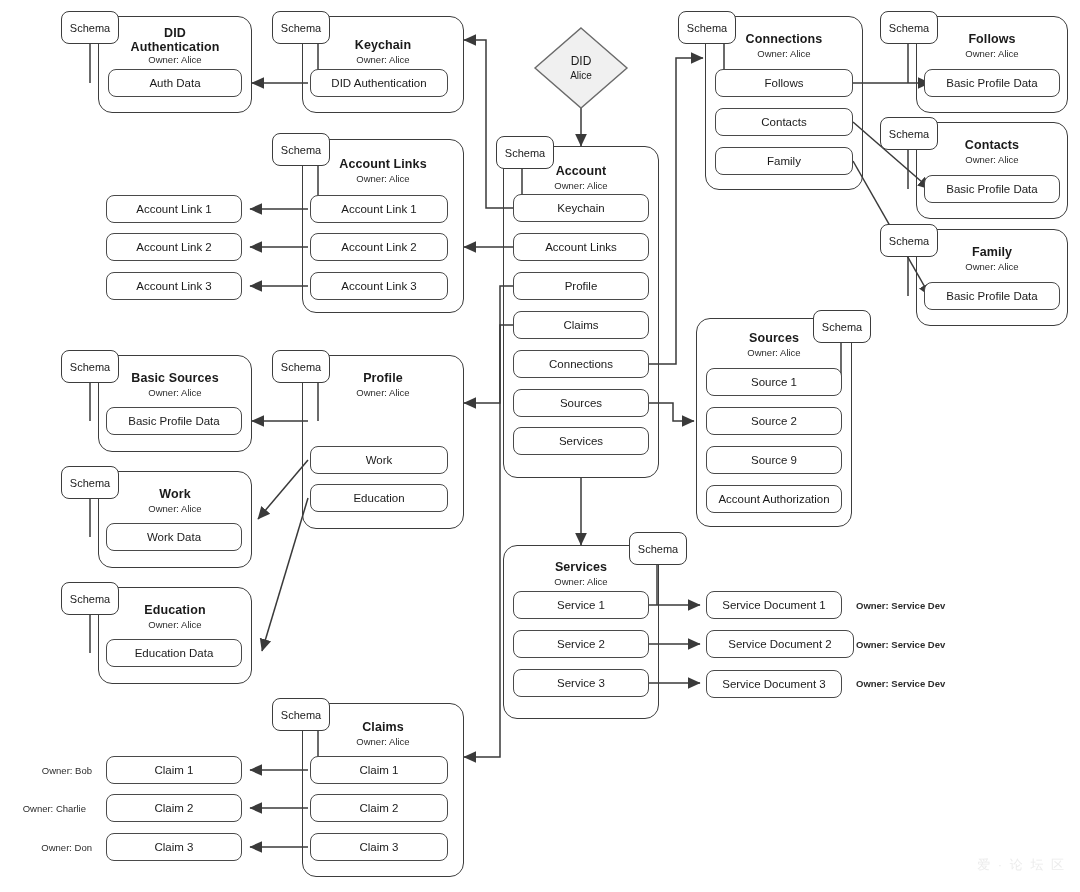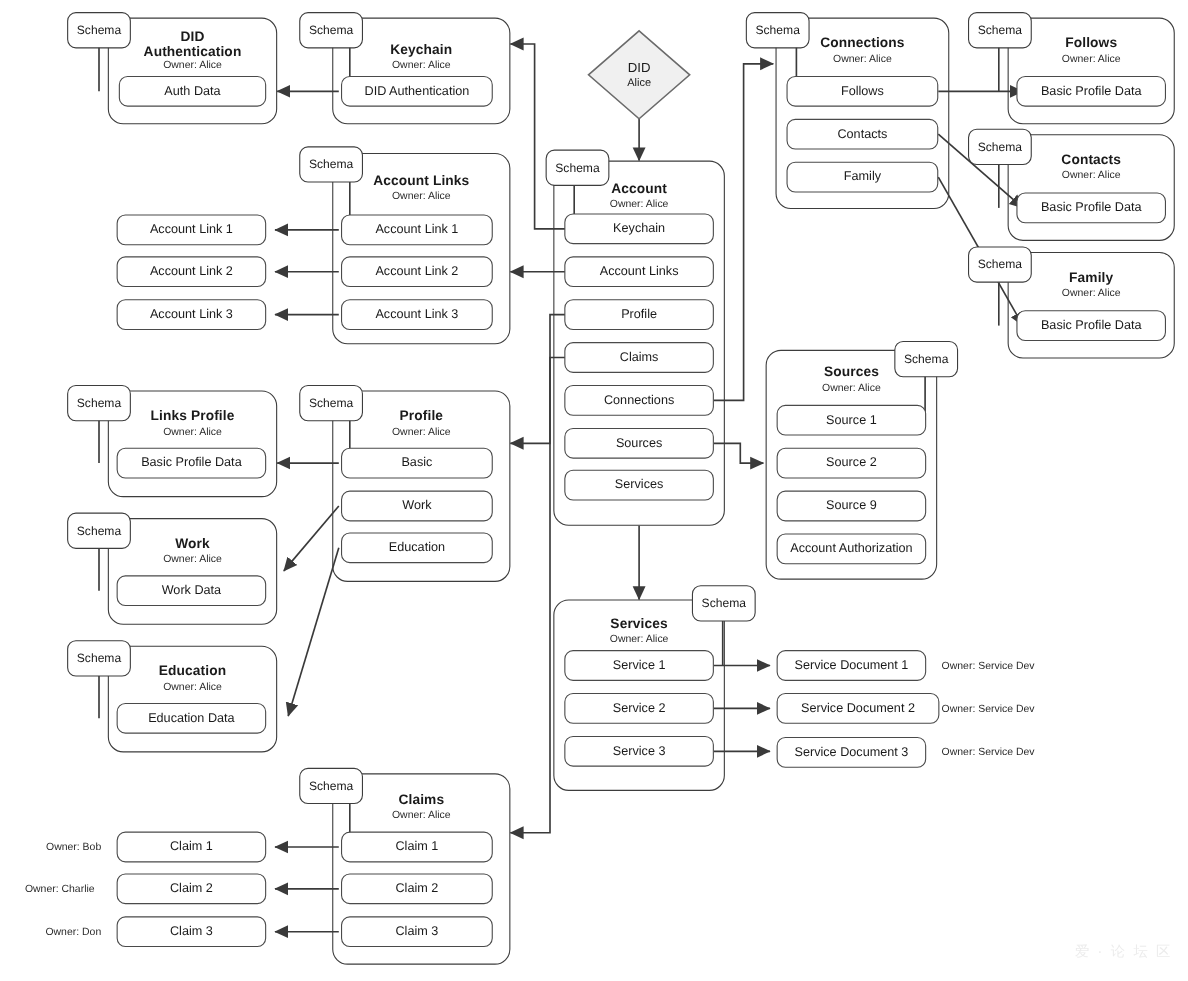--- a/index.html
+++ b/index.html
@@ -65,21 +65,21 @@
     white-space:nowrap;
   }
 
   .sidelabel {
     position:absolute;
     font-size:9.5px;
     color:#2b2b2b;
     white-space:nowrap;
     z-index:5;
   }
-  .sidelabel.right { text-align:center; }
+  .sidelabel.right { text-align:center;font-weight:bold; }
   .sidelabel.left  { text-align:right; }
 
   
   .diamond-wrap { position:absolute; z-index:4; }
   .diamond-wrap .dsvg { display:block; }
   .diamond-txt {
     position:absolute; left:0; right:0; top:0; bottom:0;
     display:flex; flex-direction:column; align-items:center; justify-content:center;
     pointer-events:none;
   }
@@ -242,32 +242,31 @@
   <div class="pill" style="left:924px; top:175px; width:136px;">Basic Profile Data</div>
 
   <div class="card" style="left:916px; top:229px; width:152px; height:97px;">
     <div class="card-title" style="top:15px;">Family</div>
     <div class="card-owner" style="top:31px;">Owner: Alice</div>
   </div>
   <div class="tab" style="left:880px; top:224px;">Schema</div>
   <div class="pill" style="left:924px; top:282px; width:136px;">Basic Profile Data</div>
 
   <div class="card" style="left:98px; top:355px; width:154px; height:97px;">
-    <div class="card-title" style="top:15px;">Links Profile</div>
+    <div class="card-title" style="top:15px;">Basic Sources</div>
     <div class="card-owner" style="top:31px;">Owner: Alice</div>
   </div>
   <div class="tab" style="left:61px; top:350px;">Schema</div>
   <div class="pill" style="left:106px; top:407px; width:136px;">Basic Profile Data</div>
 
   <div class="card" style="left:302px; top:355px; width:162px; height:174px;">
     <div class="card-title" style="top:15px;">Profile</div>
     <div class="card-owner" style="top:31px;">Owner: Alice</div>
   </div>
   <div class="tab" style="left:272px; top:350px;">Schema</div>
-  <div class="pill" style="left:310px; top:407px; width:138px;">Basic</div>
   <div class="pill" style="left:310px; top:446px; width:138px;">Work</div>
   <div class="pill" style="left:310px; top:484px; width:138px;">Education</div>
 
   <div class="card" style="left:98px; top:471px; width:154px; height:97px;">
     <div class="card-title" style="top:15px;">Work</div>
     <div class="card-owner" style="top:31px;">Owner: Alice</div>
   </div>
   <div class="tab" style="left:61px; top:466px;">Schema</div>
   <div class="pill" style="left:106px; top:523px; width:136px;">Work Data</div>
 

